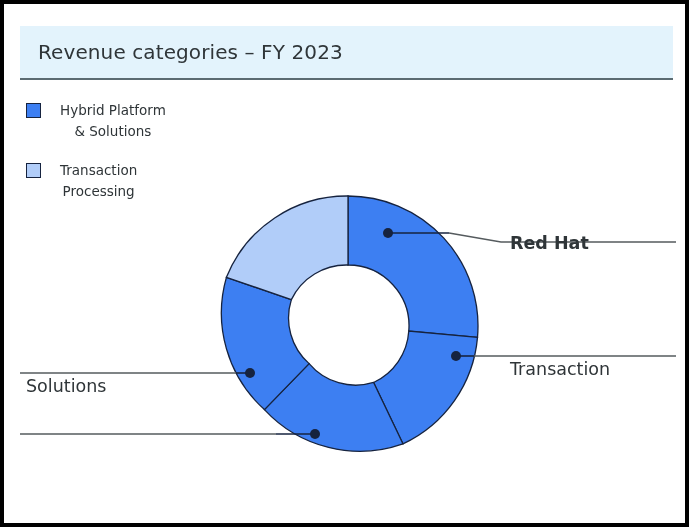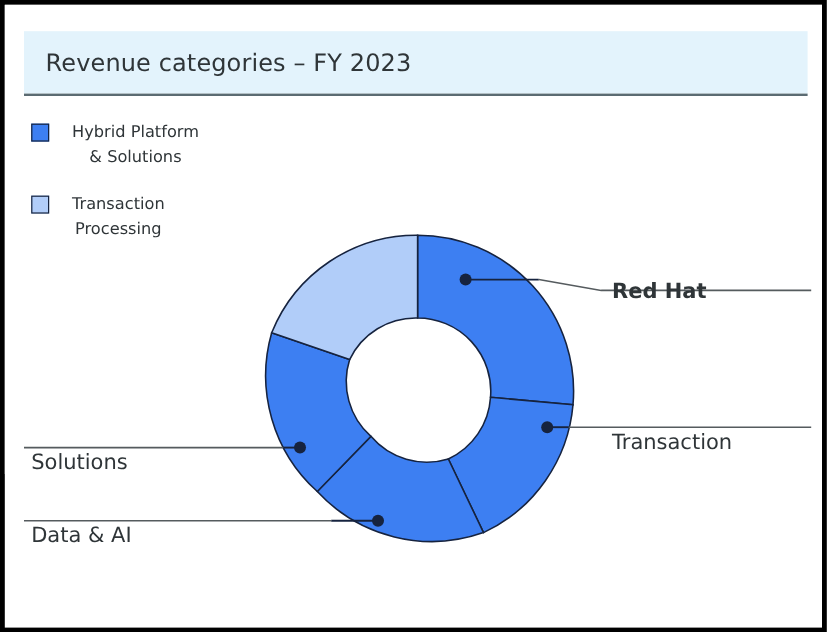--- a/index.html
+++ b/index.html
@@ -178,16 +178,15 @@
       <g>
         <path class="leader-stub" d="M 311 430 L 272 430"></path>
         <path class="leader" d="M 272 430 L 240 430 L 16 430"></path>
         <circle class="leader-dot" cx="311" cy="430" r="5"></circle>
       </g>
     </svg>
 
     <div class="callout" id="callout-red-hat">Red Hat</div>
     <div class="callout" id="callout-automation">Transaction</div>
     <div class="callout" id="callout-security">Solutions</div>
-    <div class="callout" id="callout-data-ai">Data &amp; AI</div>
 
   </div>
 </div>
 
 </body></html>

